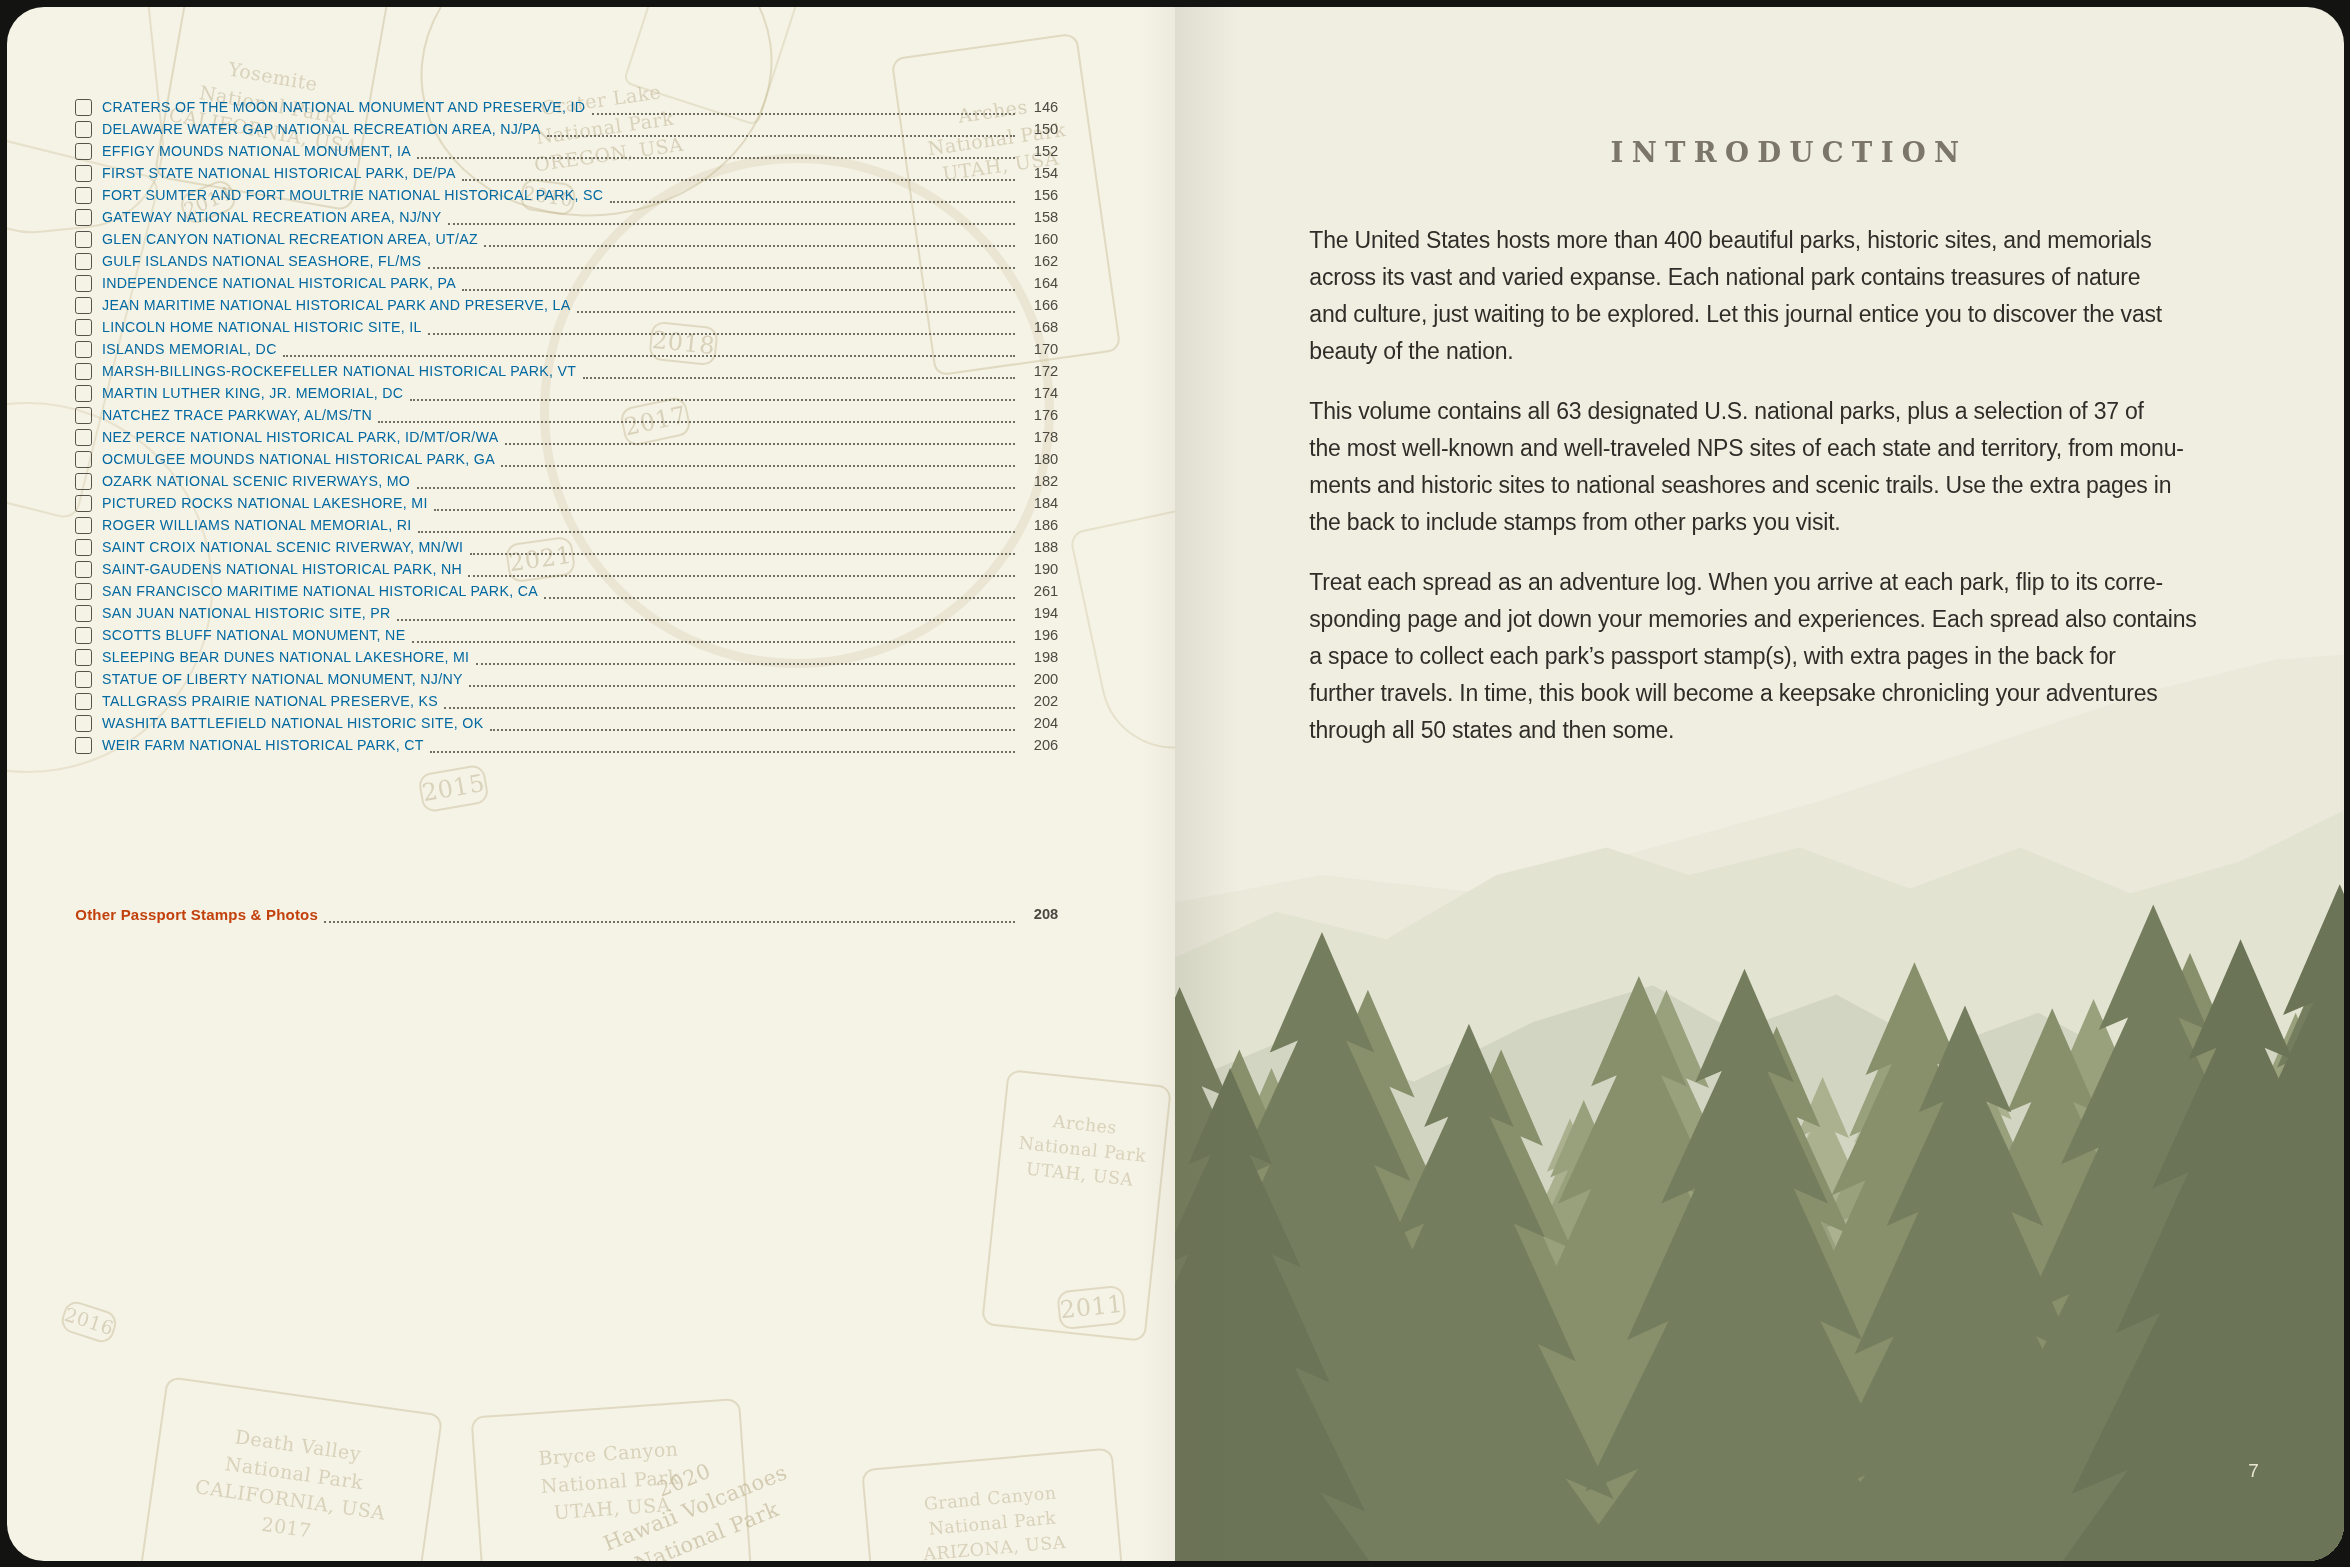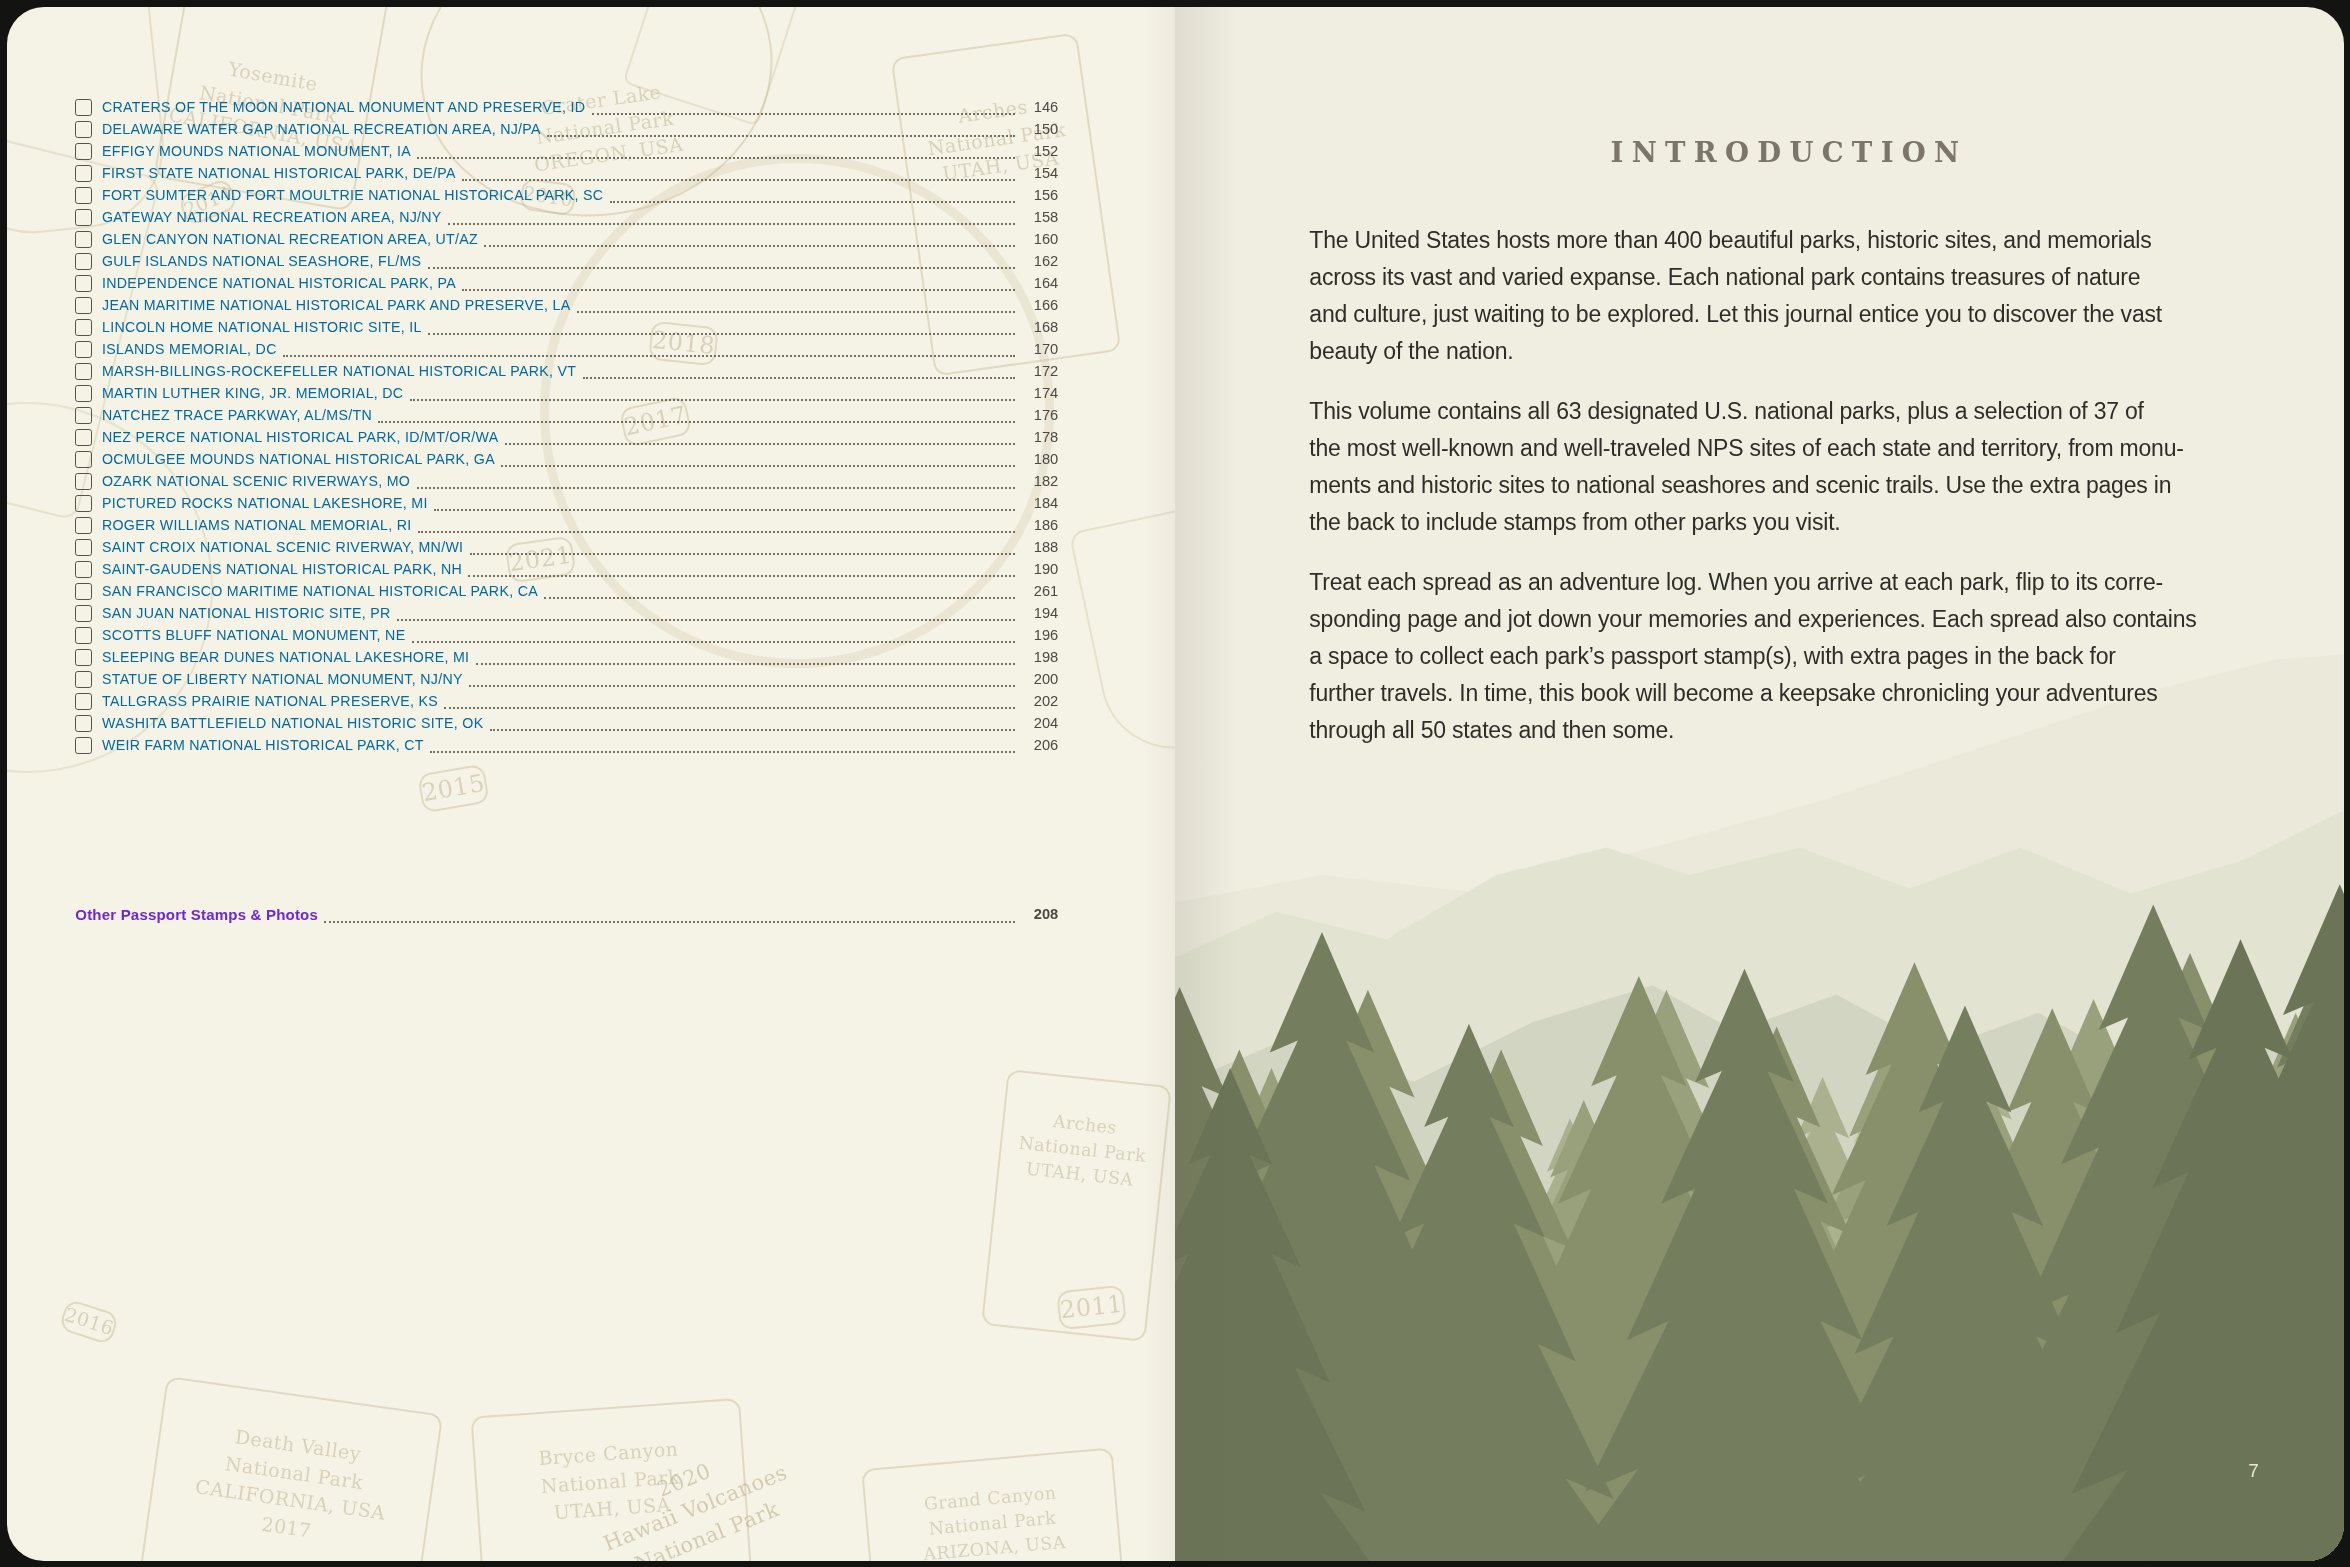--- a/index.html
+++ b/index.html
@@ -50,21 +50,21 @@
   .wm:nth-of-type(22){left:413px;top:762px;transform:rotate(-10deg);font-size:24px;}
   
   .toc{position:absolute;left:68px;top:89px;width:983px;z-index:2;}
   .toc-row{display:flex;align-items:center;height:22px;}
   .cb{width:14.7px;height:14.7px;border:1.8px solid #56544a;border-radius:2.8px;flex:0 0 auto;
       margin-right:10px;background:transparent;}
   .lbl{font-size:14.2px;letter-spacing:0.3px;color:#0369a1;white-space:nowrap;}
   .leader{flex:1;border-bottom:2.3px dotted #5b594e;margin:0 4.6px 3.7px 6.4px;align-self:flex-end;opacity:.85;}
   .num{width:39px;text-align:right;font-size:14.7px;color:#4b4941;}
   .other-row{display:flex;align-items:center;height:24px;margin-top:22px;}
-  .other-row .lbl{font-weight:700;font-size:15px;color:#6d28d9;letter-spacing:0.2px;}
+  .other-row .lbl{font-weight:700;font-size:15px;color:#c2410c;letter-spacing:0.2px;}
   .other-row .num{font-weight:700;}
   
   .page-right{position:relative;flex:1;height:100%;background:#f0eee1;overflow:hidden;}
   .page-right::before{content:"";position:absolute;top:0;bottom:0;left:0;width:64px;z-index:3;
       background:linear-gradient(to right,rgba(104,98,80,.12),rgba(104,98,80,0));pointer-events:none;}
   .intro{position:absolute;left:134px;right:75px;top:129px;z-index:2;}
   .intro-heading{text-align:center;font-family:"DejaVu Serif",serif;font-weight:700;
       font-size:27.5px;letter-spacing:8.3px;color:#7b7669;line-height:33px;}
   .intro-par{font-size:23px;line-height:37px;color:#2e2d28;
       white-space:pre-line;letter-spacing:-0.2px;}

